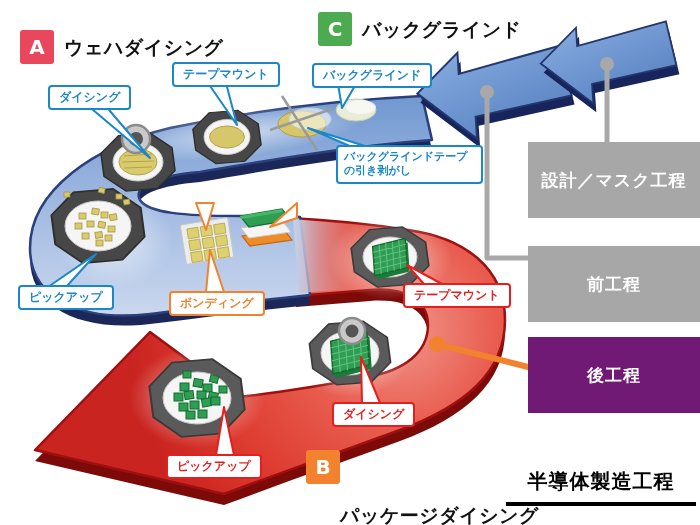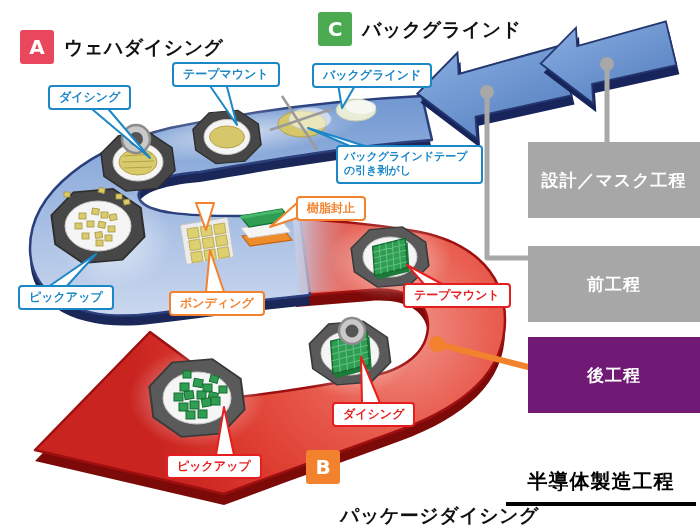--- a/index.html
+++ b/index.html
@@ -252,21 +252,20 @@
 
   <div class="abs bubble blue" style="left:48px;top:85px;">ダイシング</div>
   <div class="abs bubble blue" style="left:172px;top:62px;">テープマウント</div>
   <div class="abs bubble blue" style="left:312px;top:63px;">バックグラインド</div>
   <div class="abs bubble blue multiline" style="left:336px;top:145px;width:131px;">
     <span>バックグラインドテープ</span><br>
     <span>の引き剥がし</span>
   </div>
   <div class="abs bubble blue" style="left:18px;top:285px;">ピックアップ</div>
 
-  <div class="abs bubble orange" style="left:296px;top:196px;">樹脂封止</div>
   <div class="abs bubble orange" style="left:169px;top:291px;">ボンディング</div>
 
   <div class="abs bubble red" style="left:403px;top:283px;">テープマウント</div>
   <div class="abs bubble red" style="left:332px;top:402px;">ダイシング</div>
   <div class="abs bubble red" style="left:166px;top:454px;">ピックアップ</div>
 
   <div class="abs flow-box gray" style="left:528px;top:142px;">設計／マスク工程</div>
   <div class="abs flow-box gray" style="left:528px;top:246px;">前工程</div>
   <div class="abs flow-box orange" style="left:528px;top:337px;">後工程</div>
 

